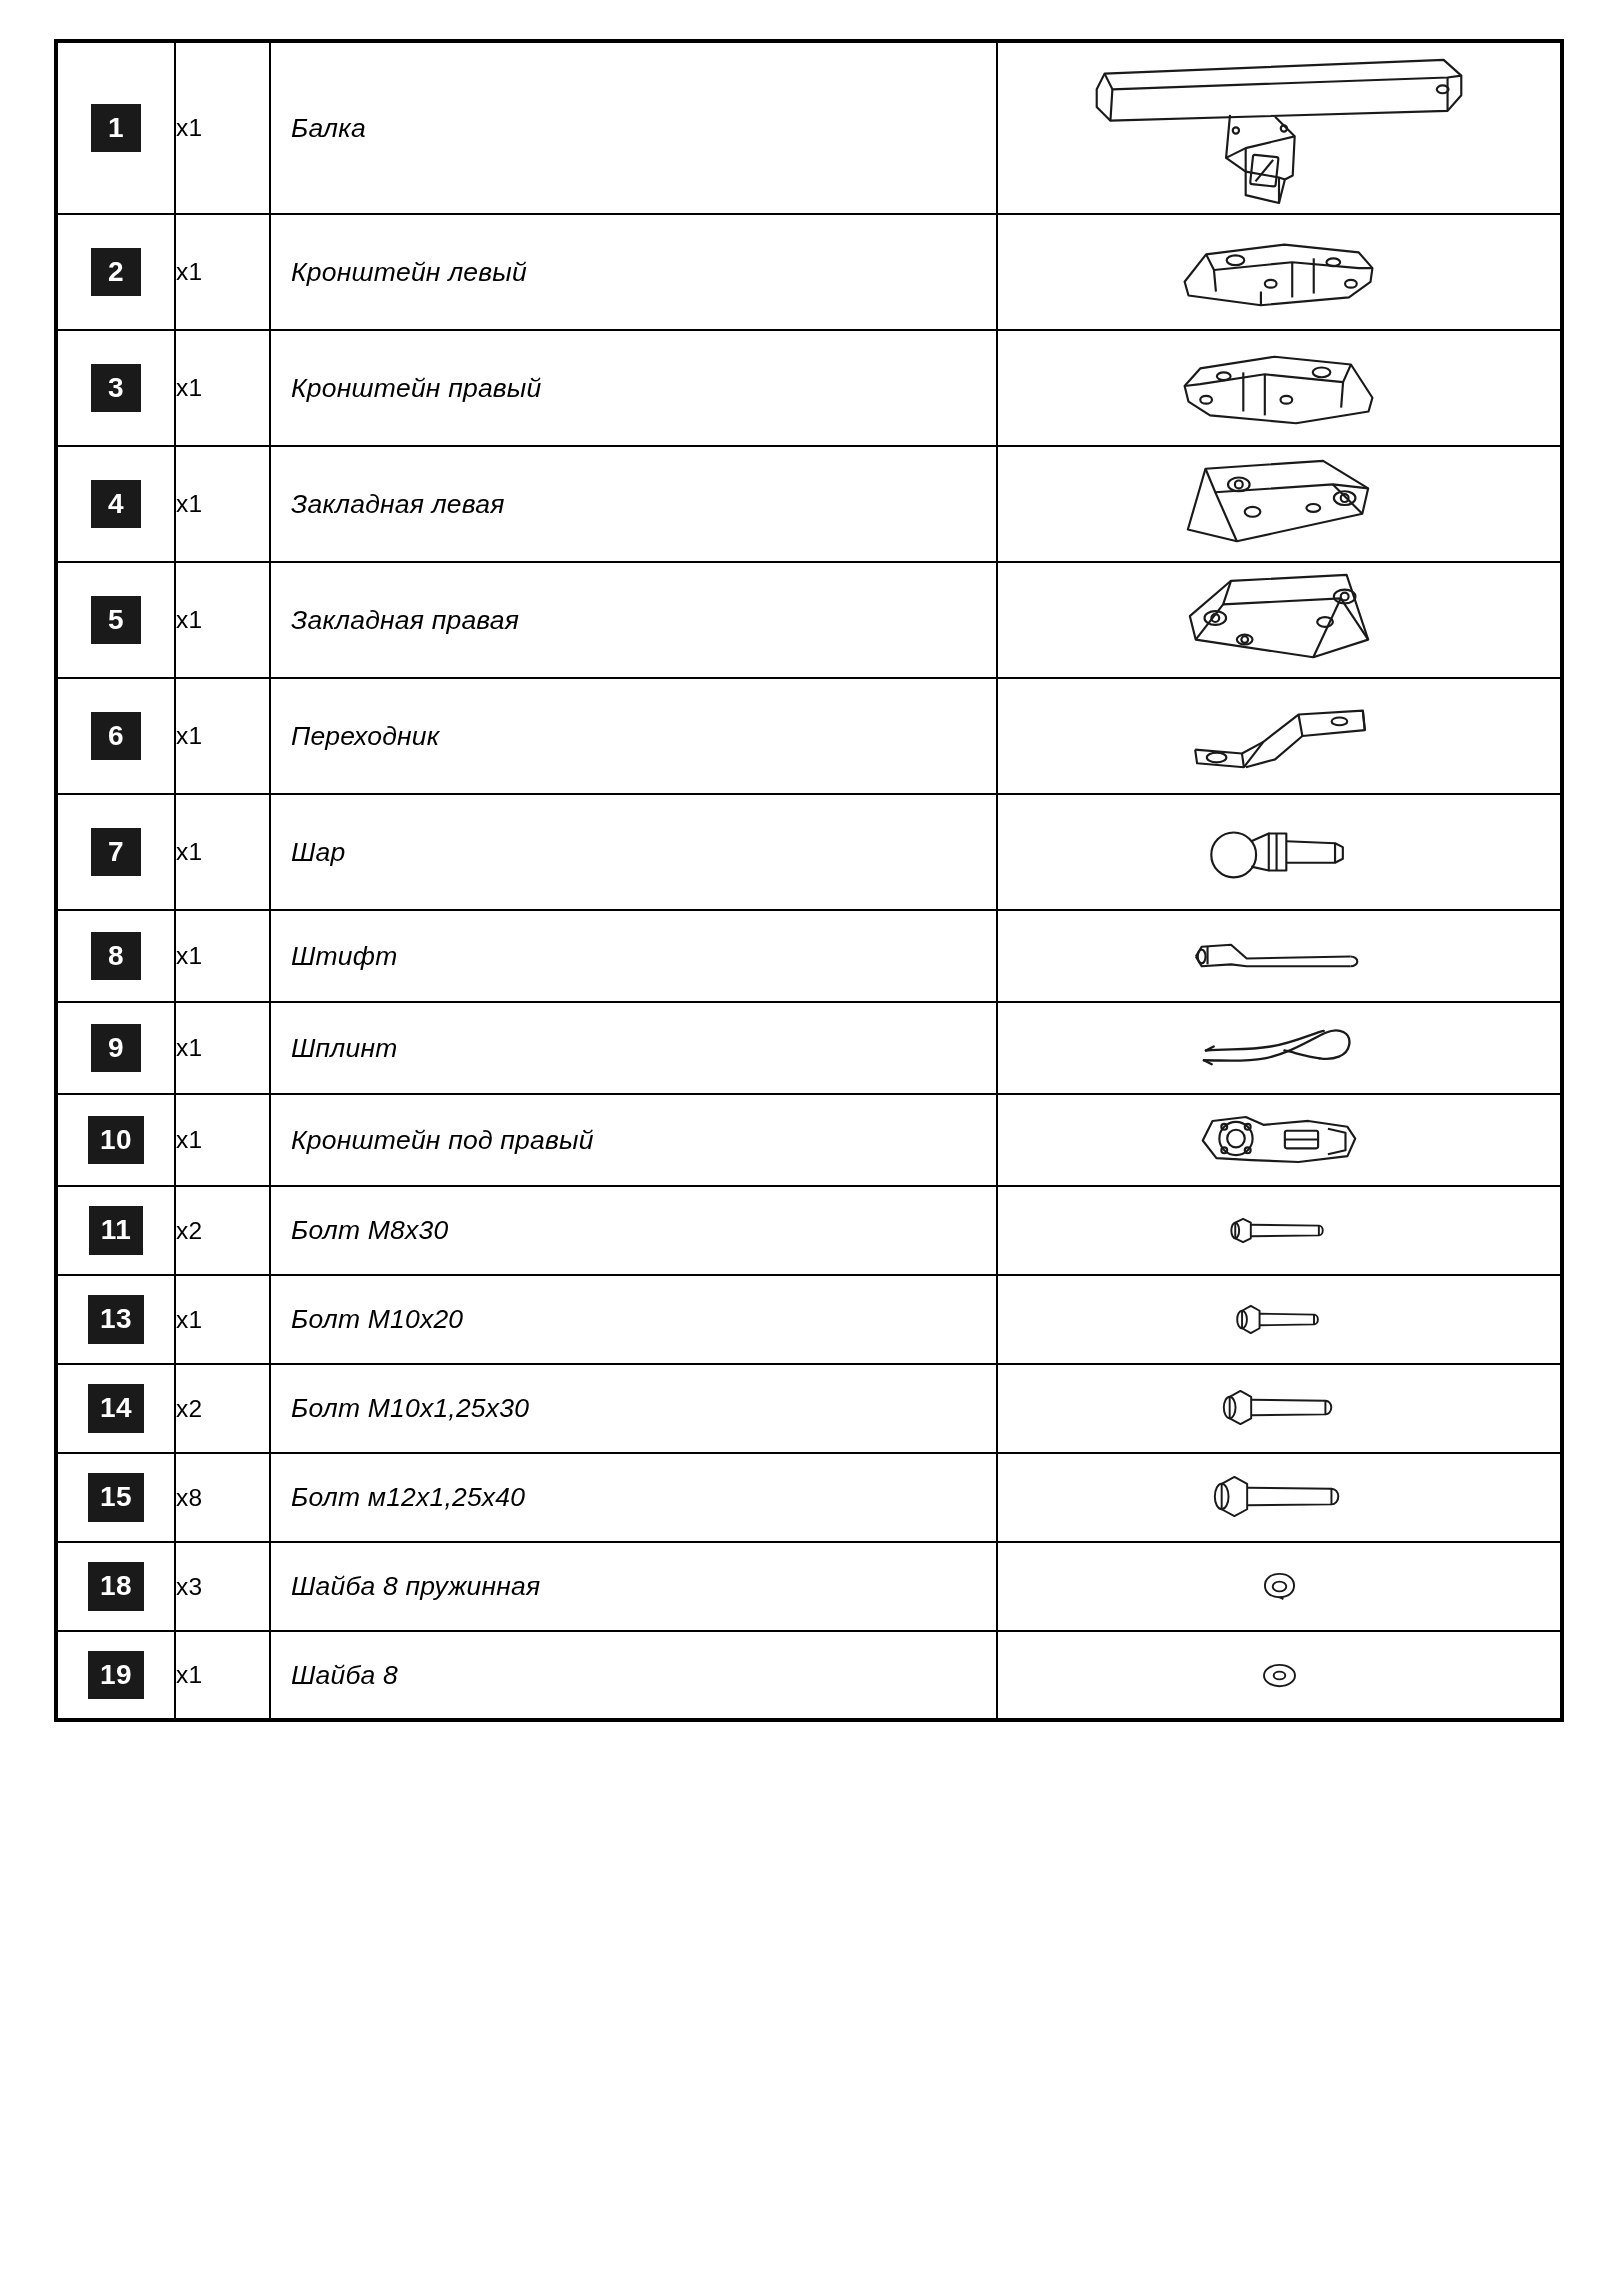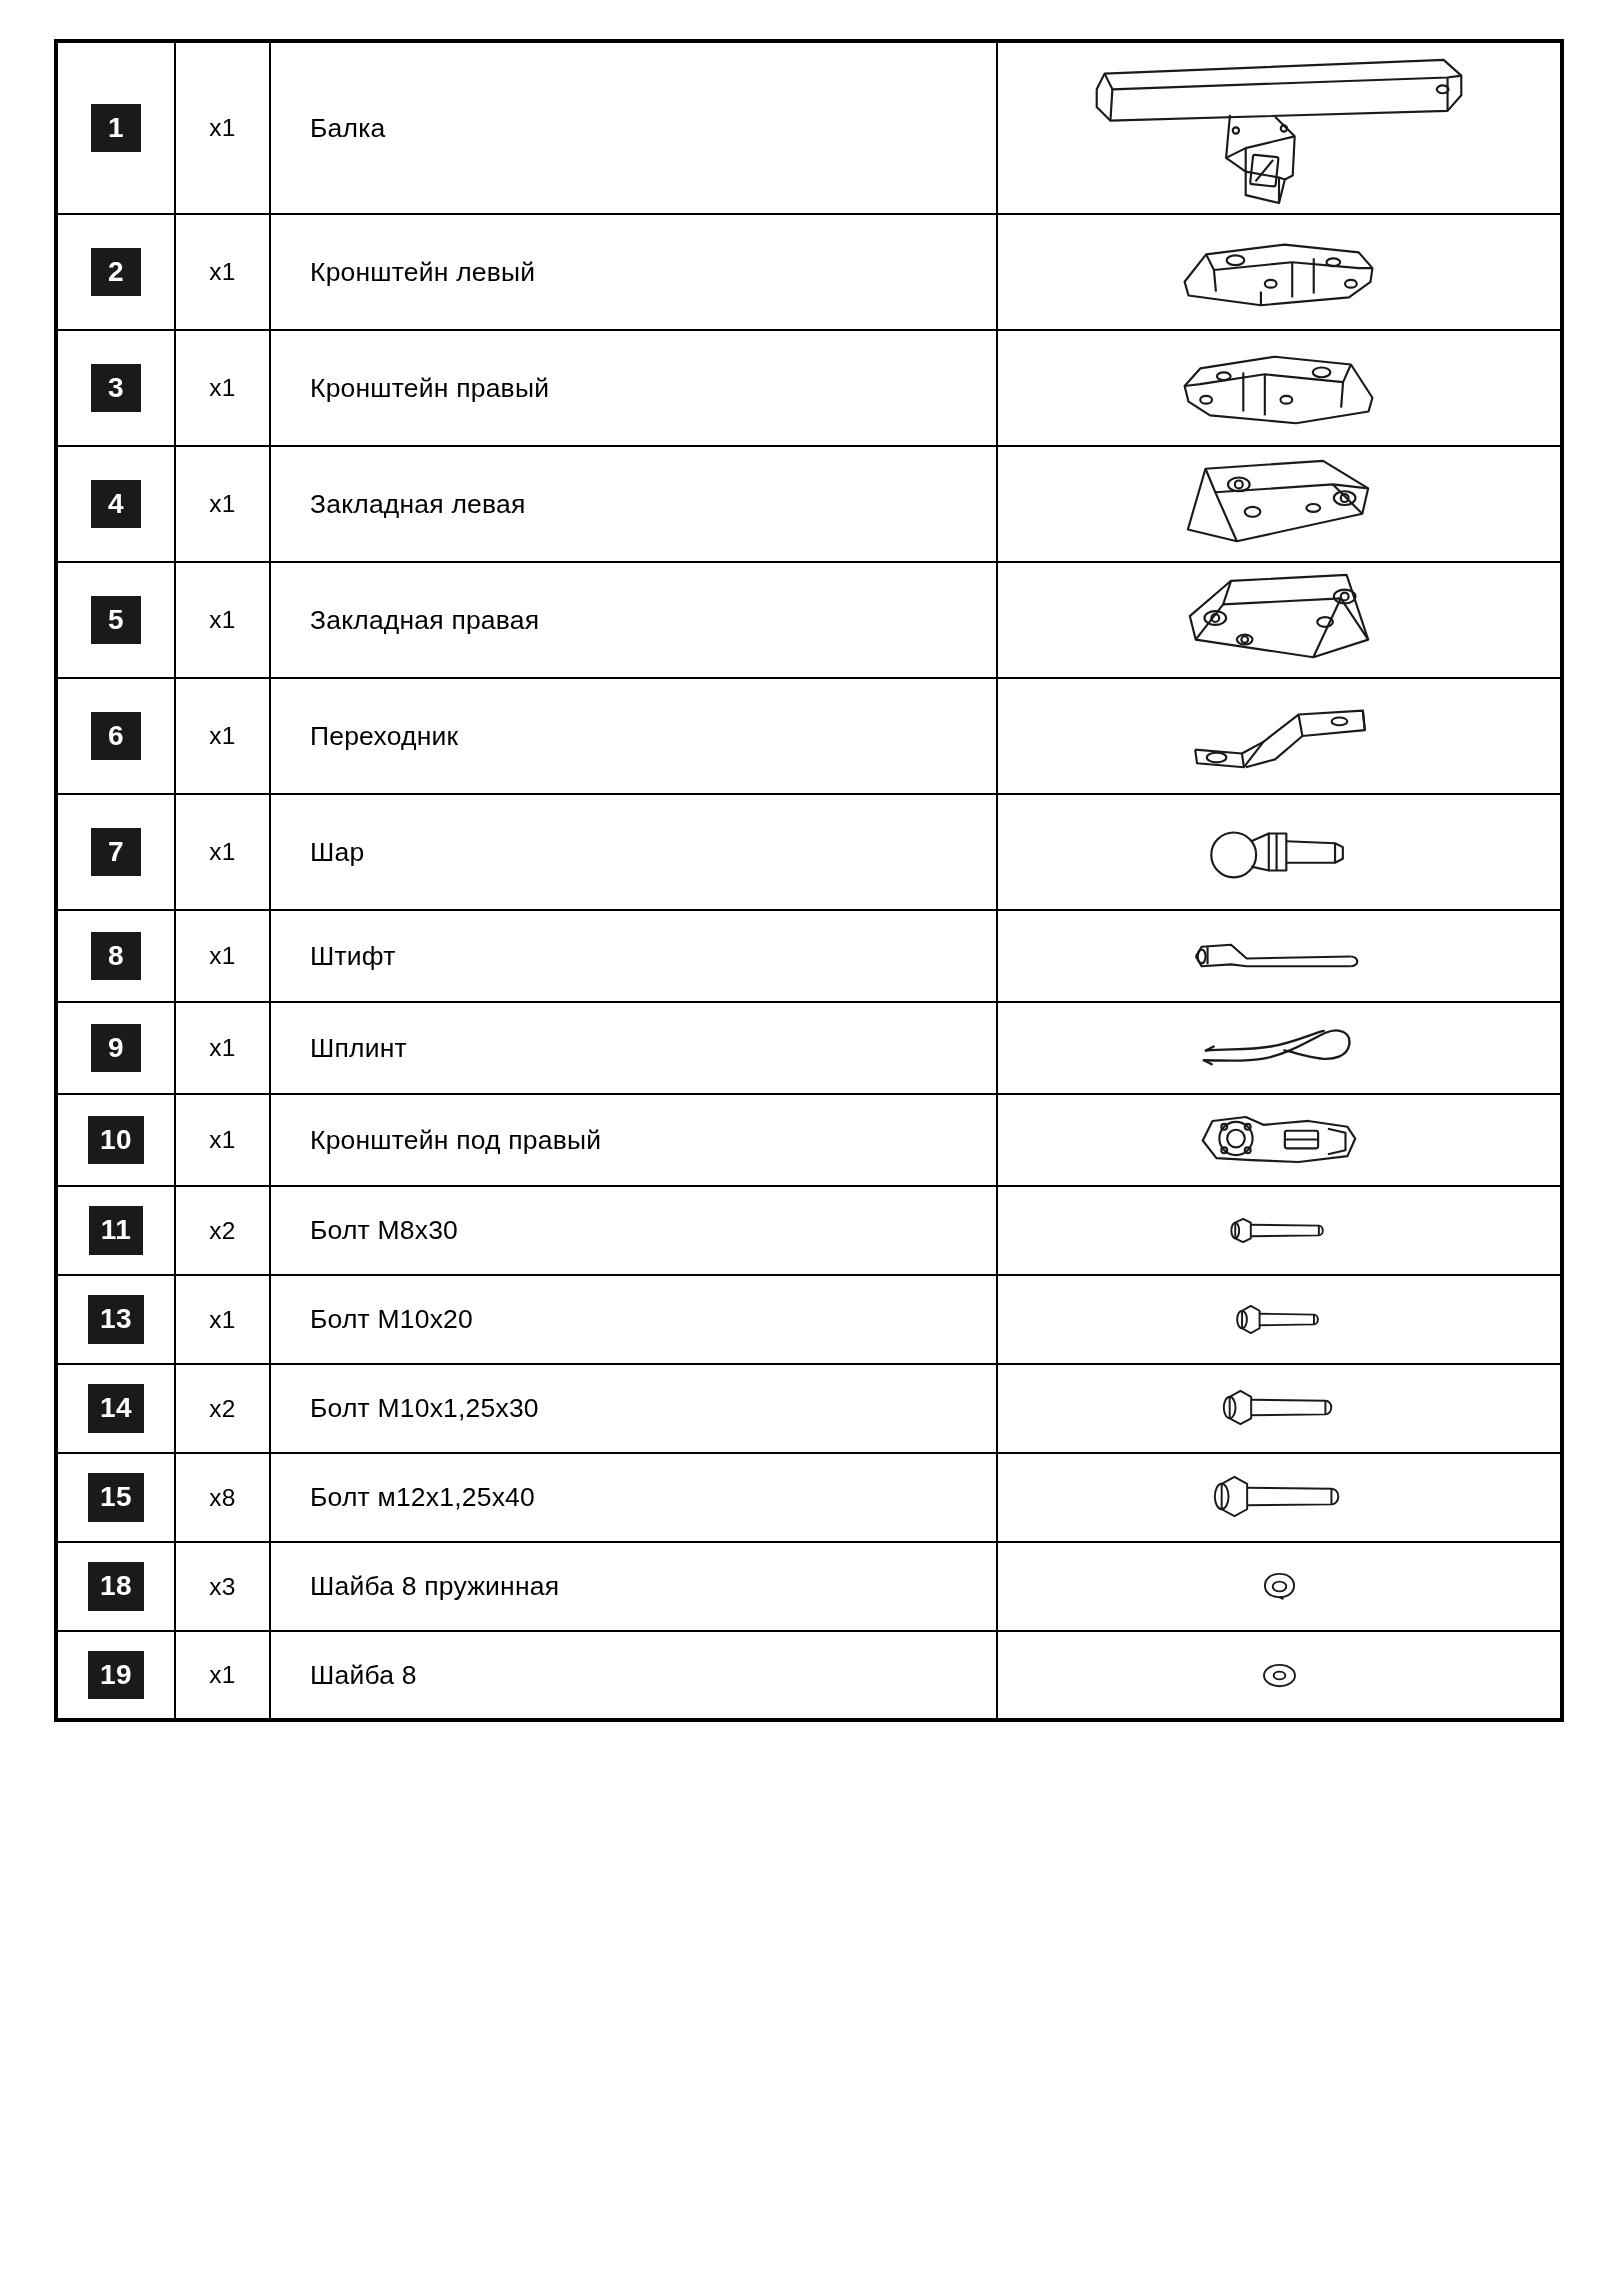--- a/index.html
+++ b/index.html
@@ -29,21 +29,21 @@
   }
   .parts-table tr {
     
   }
   .parts-table td {
     border: 2px solid #000;
     padding: 0;
     vertical-align: middle;
   }
   .col-num   { width: 116px; text-align: center; }
-  .col-qty   { width: 93px;  text-align: center; }
+  .col-qty   { width: 93px;  text-align: left; }
   .col-name  { width: 725px; }
   .col-img   { width: auto;  text-align: center; }
 
   .badge {
     display: inline-block;
     background: #1a1a1a;
     color: #ffffff;
     font-size: 28px;
     font-weight: bold;
     line-height: 1;
@@ -51,22 +51,23 @@
     min-width: 27.4px;
     text-align: center;
     letter-spacing: 0.5px;
   }
   .qty {
     font-size: 24.5px;
     letter-spacing: 0.3px;
   }
   .pname {
     font-size: 26.5px;
-    padding-left: 39px;
+    padding-left: 20px;
     letter-spacing: 0.2px;
+    font-style: italic;
   }
   .figure {
     display: flex;
     align-items: center;
     justify-content: center;
     width: 100%;
     height: 100%;
   }
   .figure svg { display: block; }
 

